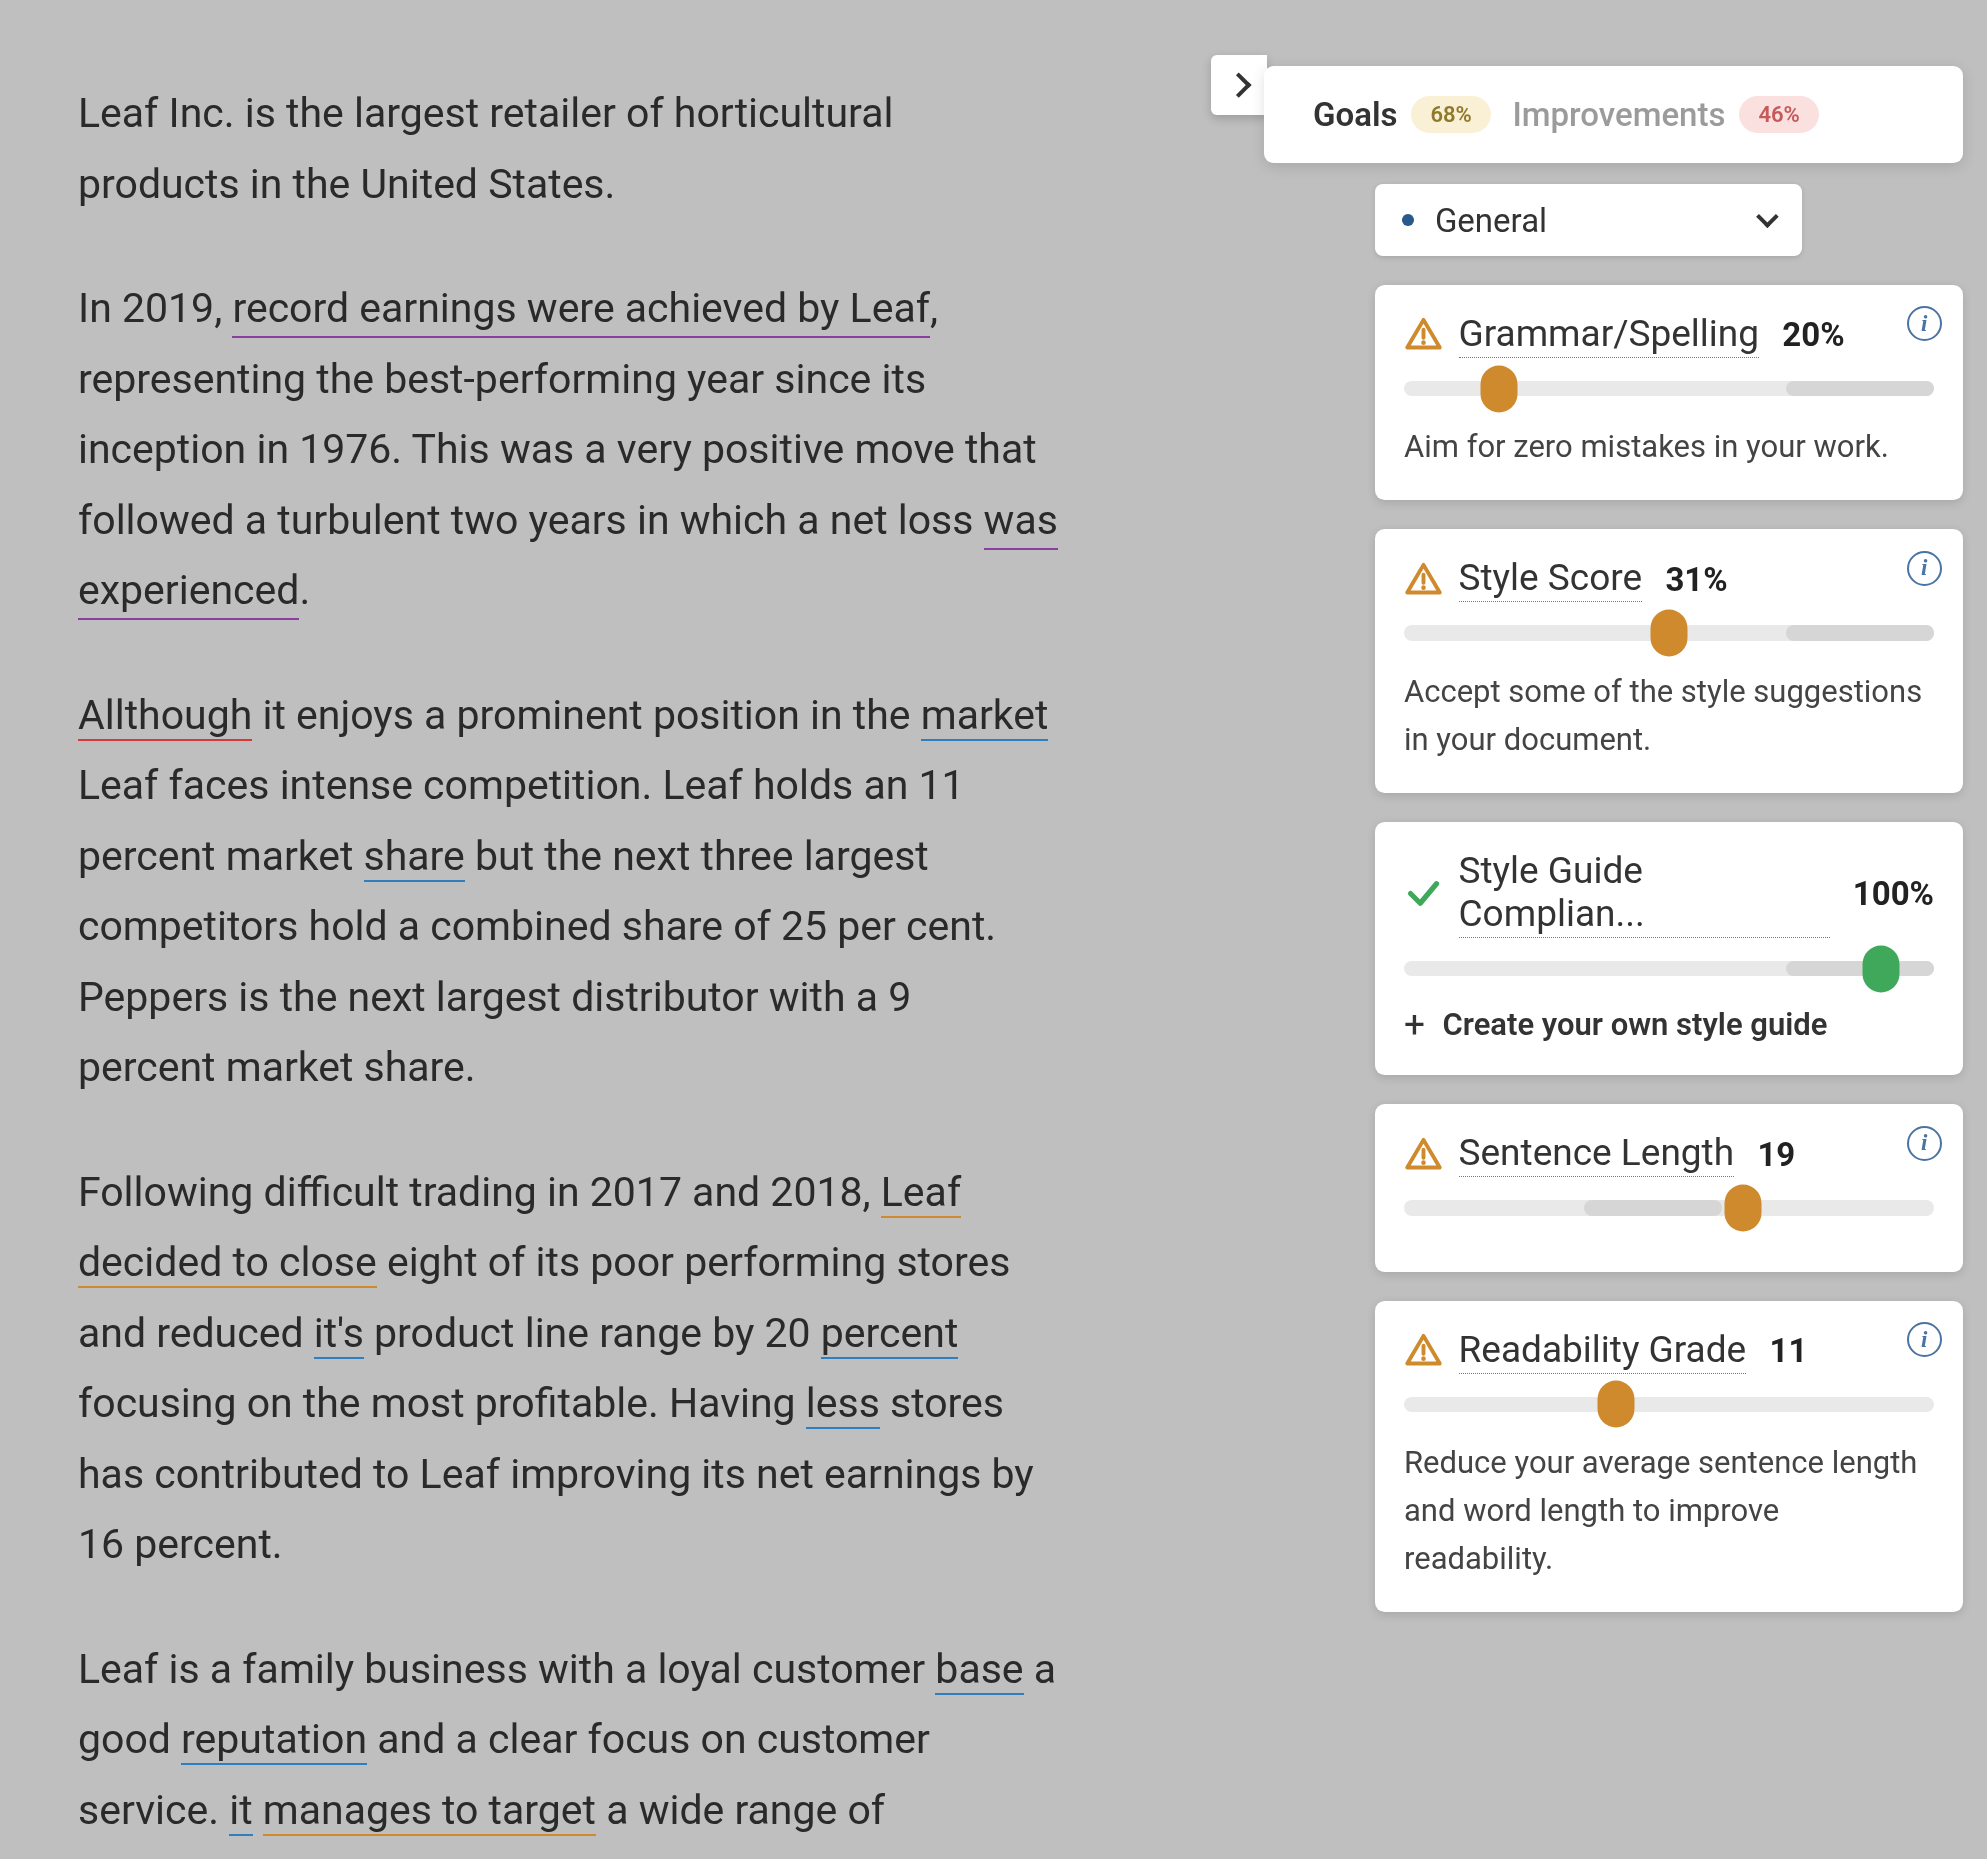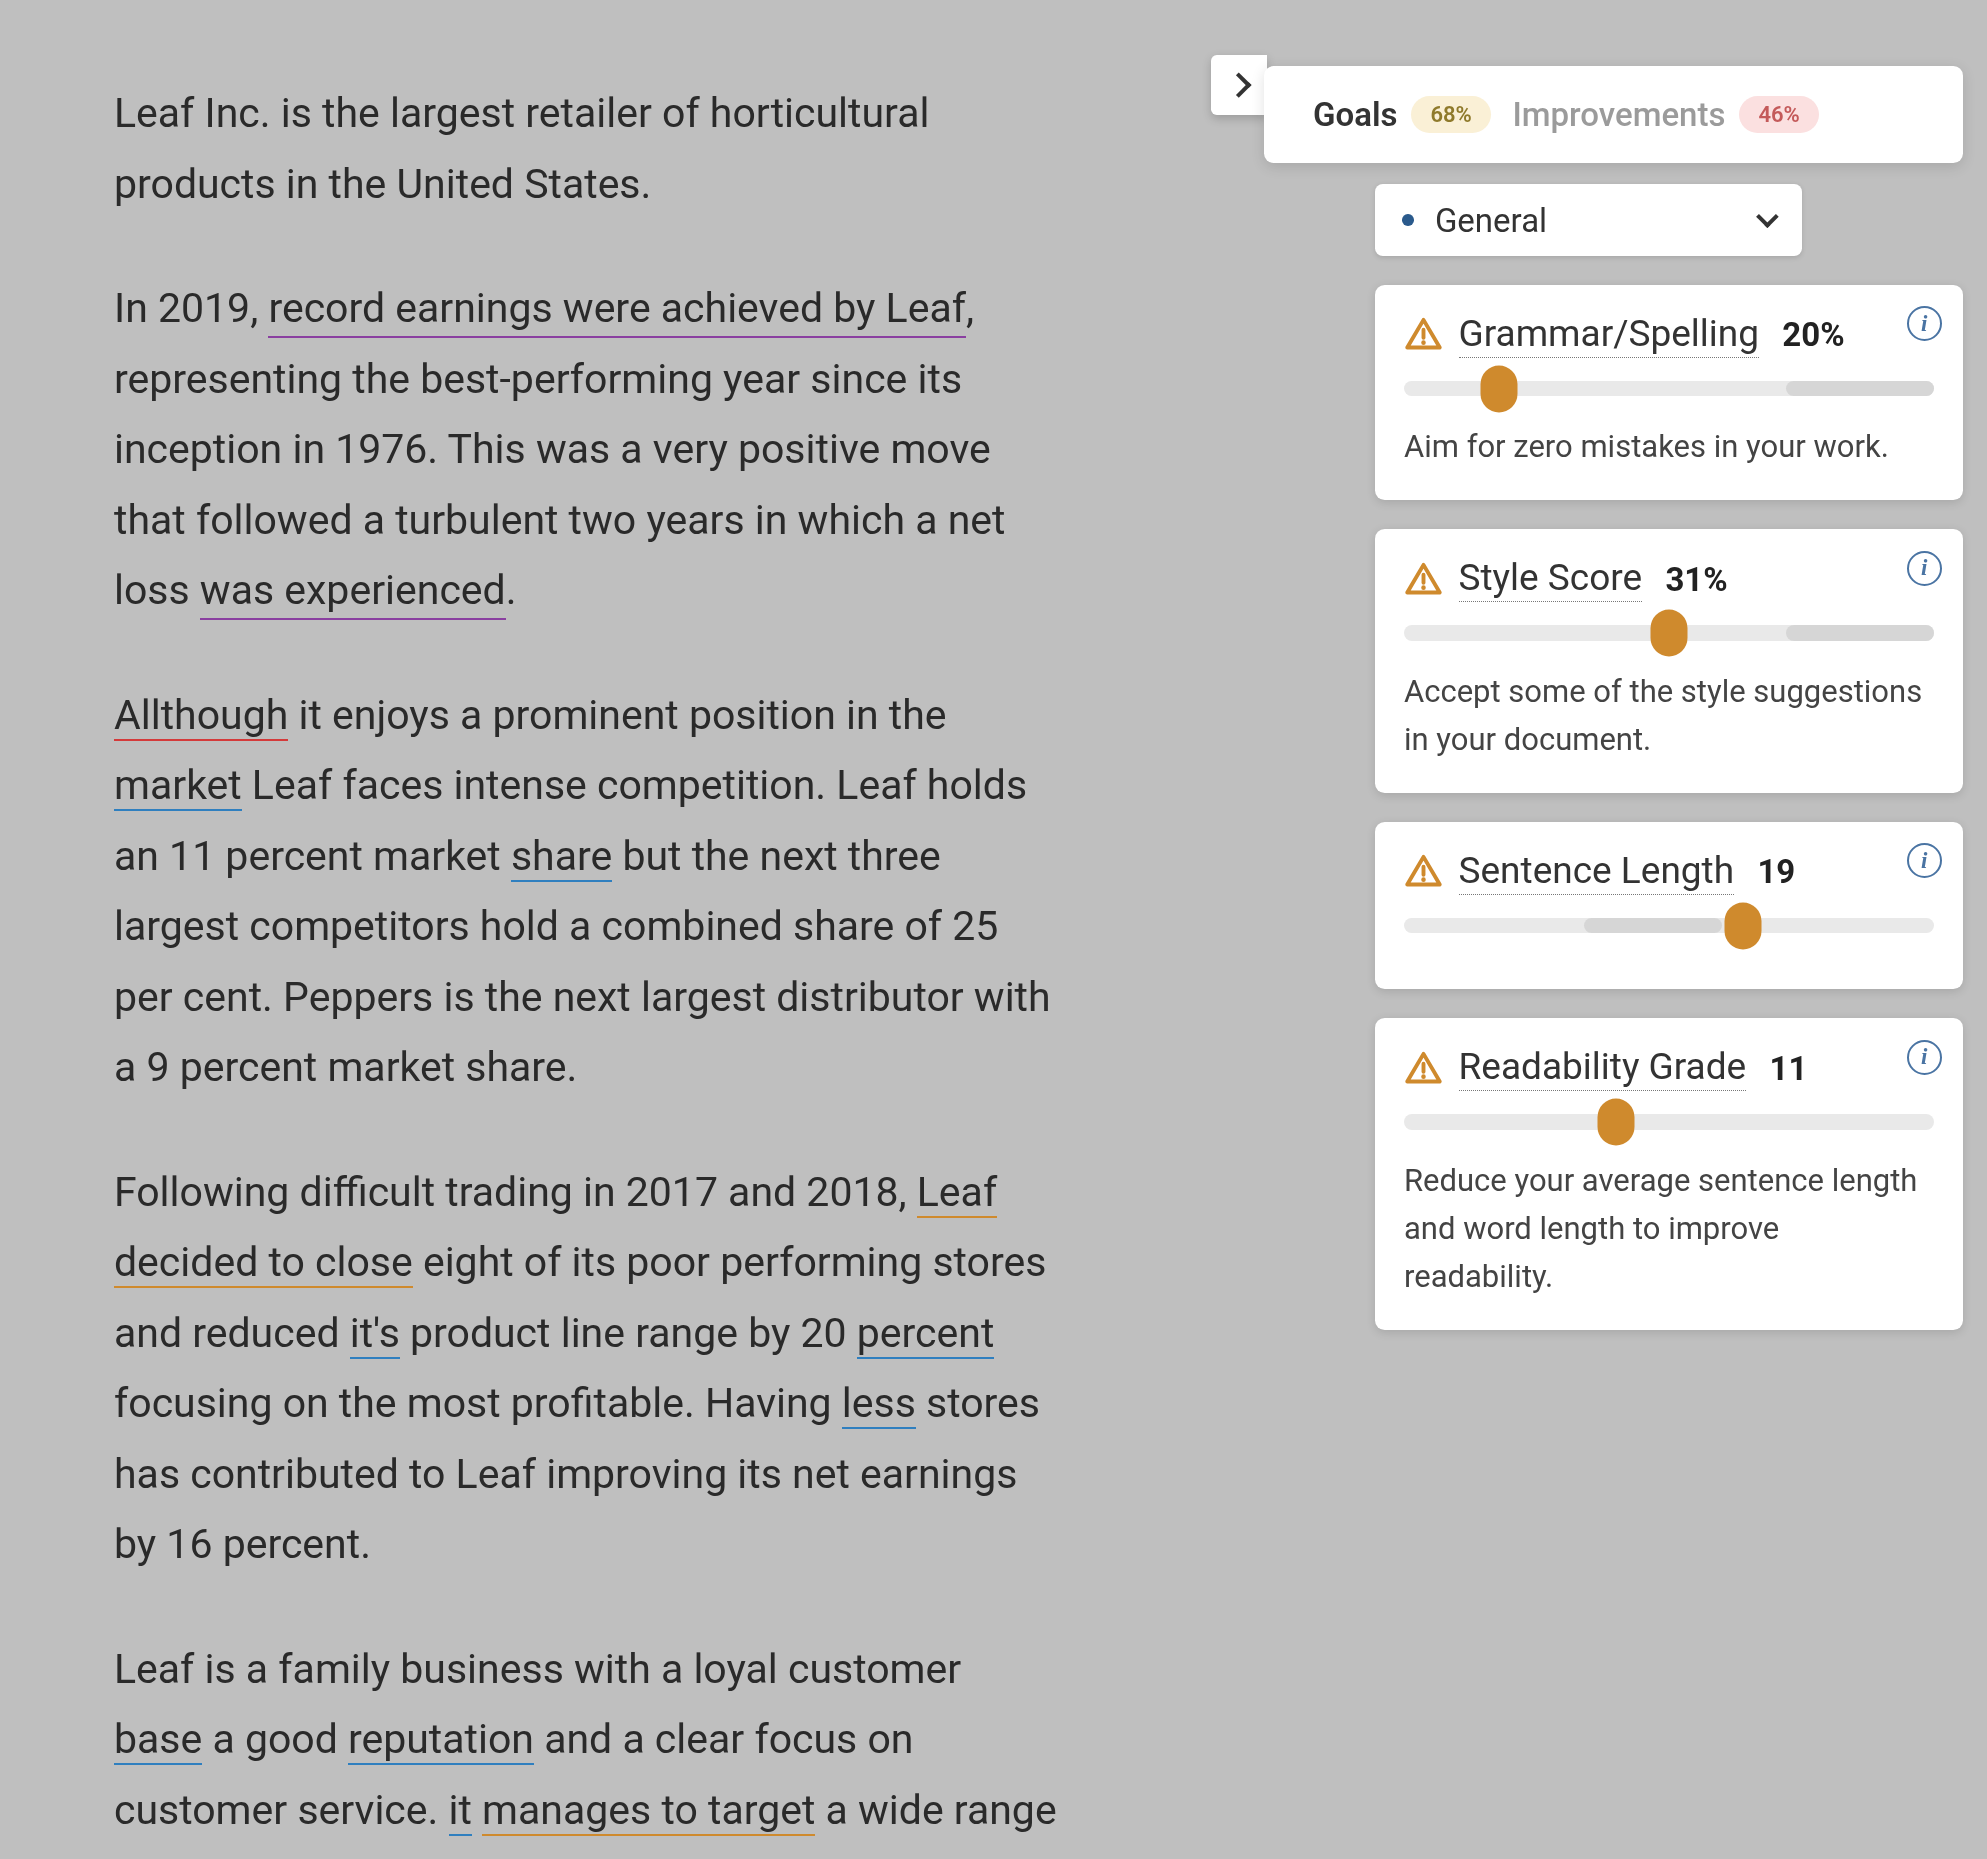--- a/index.html
+++ b/index.html
@@ -14,21 +14,21 @@
   }
   .content {
     position: absolute;
     left: 78px;
     top: 78px;
     width: 980px;
     color: #2a2a2a;
     font-size: 41px;
     line-height: 1.72;
   }
-  .content p { margin-bottom: 54px; margin-left: 36px; }
+  .content p { margin-bottom: 54px; }
   .u-purple { border-bottom: 2.9px solid #8a3fa0; padding-bottom: 4px; }
   .u-red    { border-bottom: 2.9px solid #d43a3a; }
   .u-blue   { border-bottom: 2.9px solid #2f7fbf; }
   .u-orange { border-bottom: 2.9px solid #cf8a2d; }
 
   
   .panel {
     position: absolute;
     right: 24px;
     top: 58px;
@@ -261,20 +261,39 @@
           </div>
           <div class="info-btn">i</div>
           <div class="track">
             <div class="zone" style="left: 72%; width: 28%;"></div>
             <div class="thumb orange" style="left: 50%;"></div>
           </div>
           <div class="card-desc">Accept some of the style suggestions in your document.</div>
         </div>
         <div class="card">
           <div class="card-head">
+            <span class="icon-check">
+              <svg viewBox="0 0 24 24" fill="none">
+                <path d="M4 12 L10 18 L20 6" stroke="#3fa85a" stroke-width="3.2" stroke-linecap="round" stroke-linejoin="round"></path>
+              </svg>
+            </span>
+            <span class="card-title">Style Guide Complian...</span>
+            <span class="card-score">100%</span>
+          </div>
+          <div class="track">
+            <div class="zone" style="left: 72%; width: 28%;"></div>
+            <div class="thumb green" style="left: 90%;"></div>
+          </div>
+          <div class="create-link">
+            <span class="plus">+</span>
+            <span>Create your own style guide</span>
+          </div>
+        </div>
+        <div class="card">
+          <div class="card-head">
             <span class="icon-warn">
               <svg viewBox="0 0 24 24" fill="none">
                 <path d="M12 3 L22 20 H2 Z" stroke="#cf8a2d" stroke-width="2.4" stroke-linejoin="round"></path>
                 <line x1="12" y1="9" x2="12" y2="14" stroke="#cf8a2d" stroke-width="2.4" stroke-linecap="round"></line>
                 <circle cx="12" cy="17" r="1.4" fill="#cf8a2d"></circle>
               </svg>
             </span>
             <span class="card-title">Sentence Length</span>
             <span class="card-score">19</span>
           </div>

